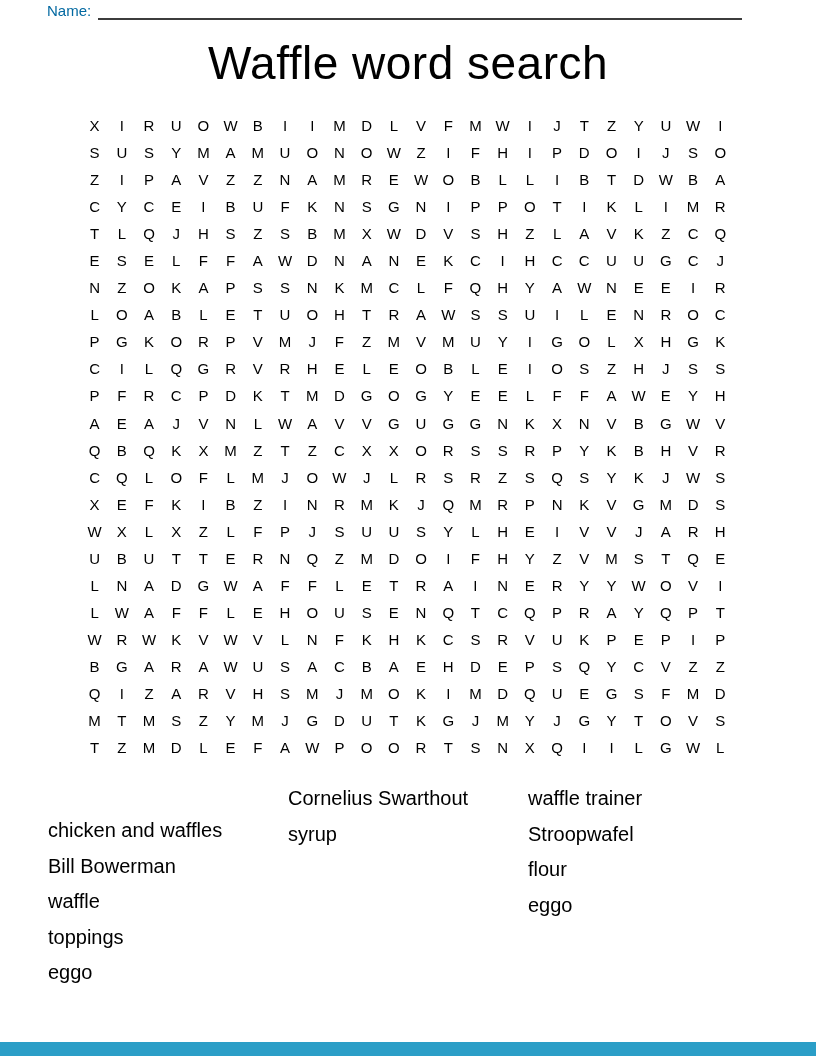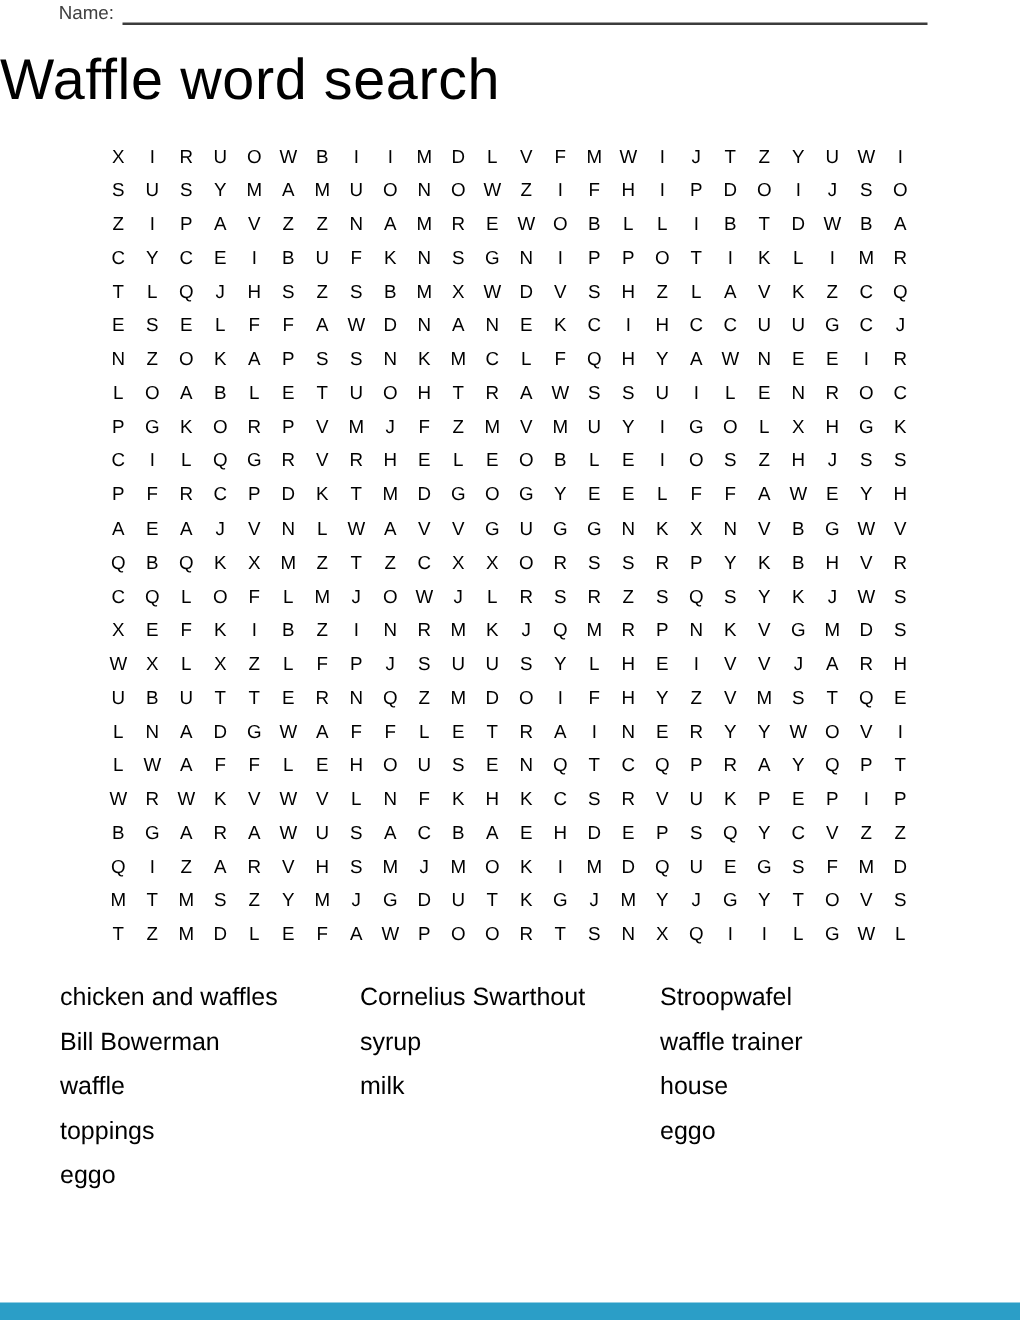--- a/index.html
+++ b/index.html
@@ -17,37 +17,37 @@
     position: absolute;
     left: 47px;
     top: 2px;
     width: 695px;
     display: flex;
     align-items: flex-end;
   }
   .name-label {
     font-size: 15px;
     line-height: 18px;
-    color: #404040;
+    color: #0369a1;
     white-space: nowrap;
   }
   .name-line {
     flex: 1;
     margin-left: 7px;
     height: 18px;
     border-bottom: 2px solid #3c3c3c;
   }
 
   
   .page-title {
     position: absolute;
     top: 36px;
     left: 0;
     width: 100%;
-    text-align: left;
+    text-align: center;
     font-size: 46px;
     font-weight: 400;
     letter-spacing: 0.5px;
     color: #000;
   }
 
   
   .grid {
     position: absolute;
     left: 81px;
@@ -68,21 +68,21 @@
 
   
   .word-list {
     position: absolute;
     left: 48px;
     top: 781px;
     right: 40px;
     display: flex;
   }
   .word-column { display: block; }
-  .word-column.col-0 { width: 240px; }
+  .word-column.col-0 { width: 240px; margin-top: 32px; }
   .word-column.col-1 { width: 240px; }
   .word-column.col-2 { flex: 1; }
   .word-item {
     font-size: 20px;
     line-height: 35.6px;
     height: 35.6px;
     color: #000;
     white-space: nowrap;
   }
 
@@ -736,23 +736,22 @@
   <div class="word-column col-0">
       <div class="word-item">chicken and waffles</div>
       <div class="word-item">Bill Bowerman</div>
       <div class="word-item">waffle</div>
       <div class="word-item">toppings</div>
       <div class="word-item">eggo</div>
     </div>
   <div class="word-column col-1">
       <div class="word-item">Cornelius Swarthout</div>
       <div class="word-item">syrup</div>
-      <div class="word-item">milk</div>
     </div>
   <div class="word-column col-2">
+      <div class="word-item">waffle trainer</div>
       <div class="word-item">Stroopwafel</div>
-      <div class="word-item">waffle trainer</div>
-      <div class="word-item">house</div>
+      <div class="word-item">flour</div>
       <div class="word-item">eggo</div>
     </div>
 </div>
 
 <div class="footer-bar" style="background: rgb(43, 158, 199);"></div>
 
 </body></html>

